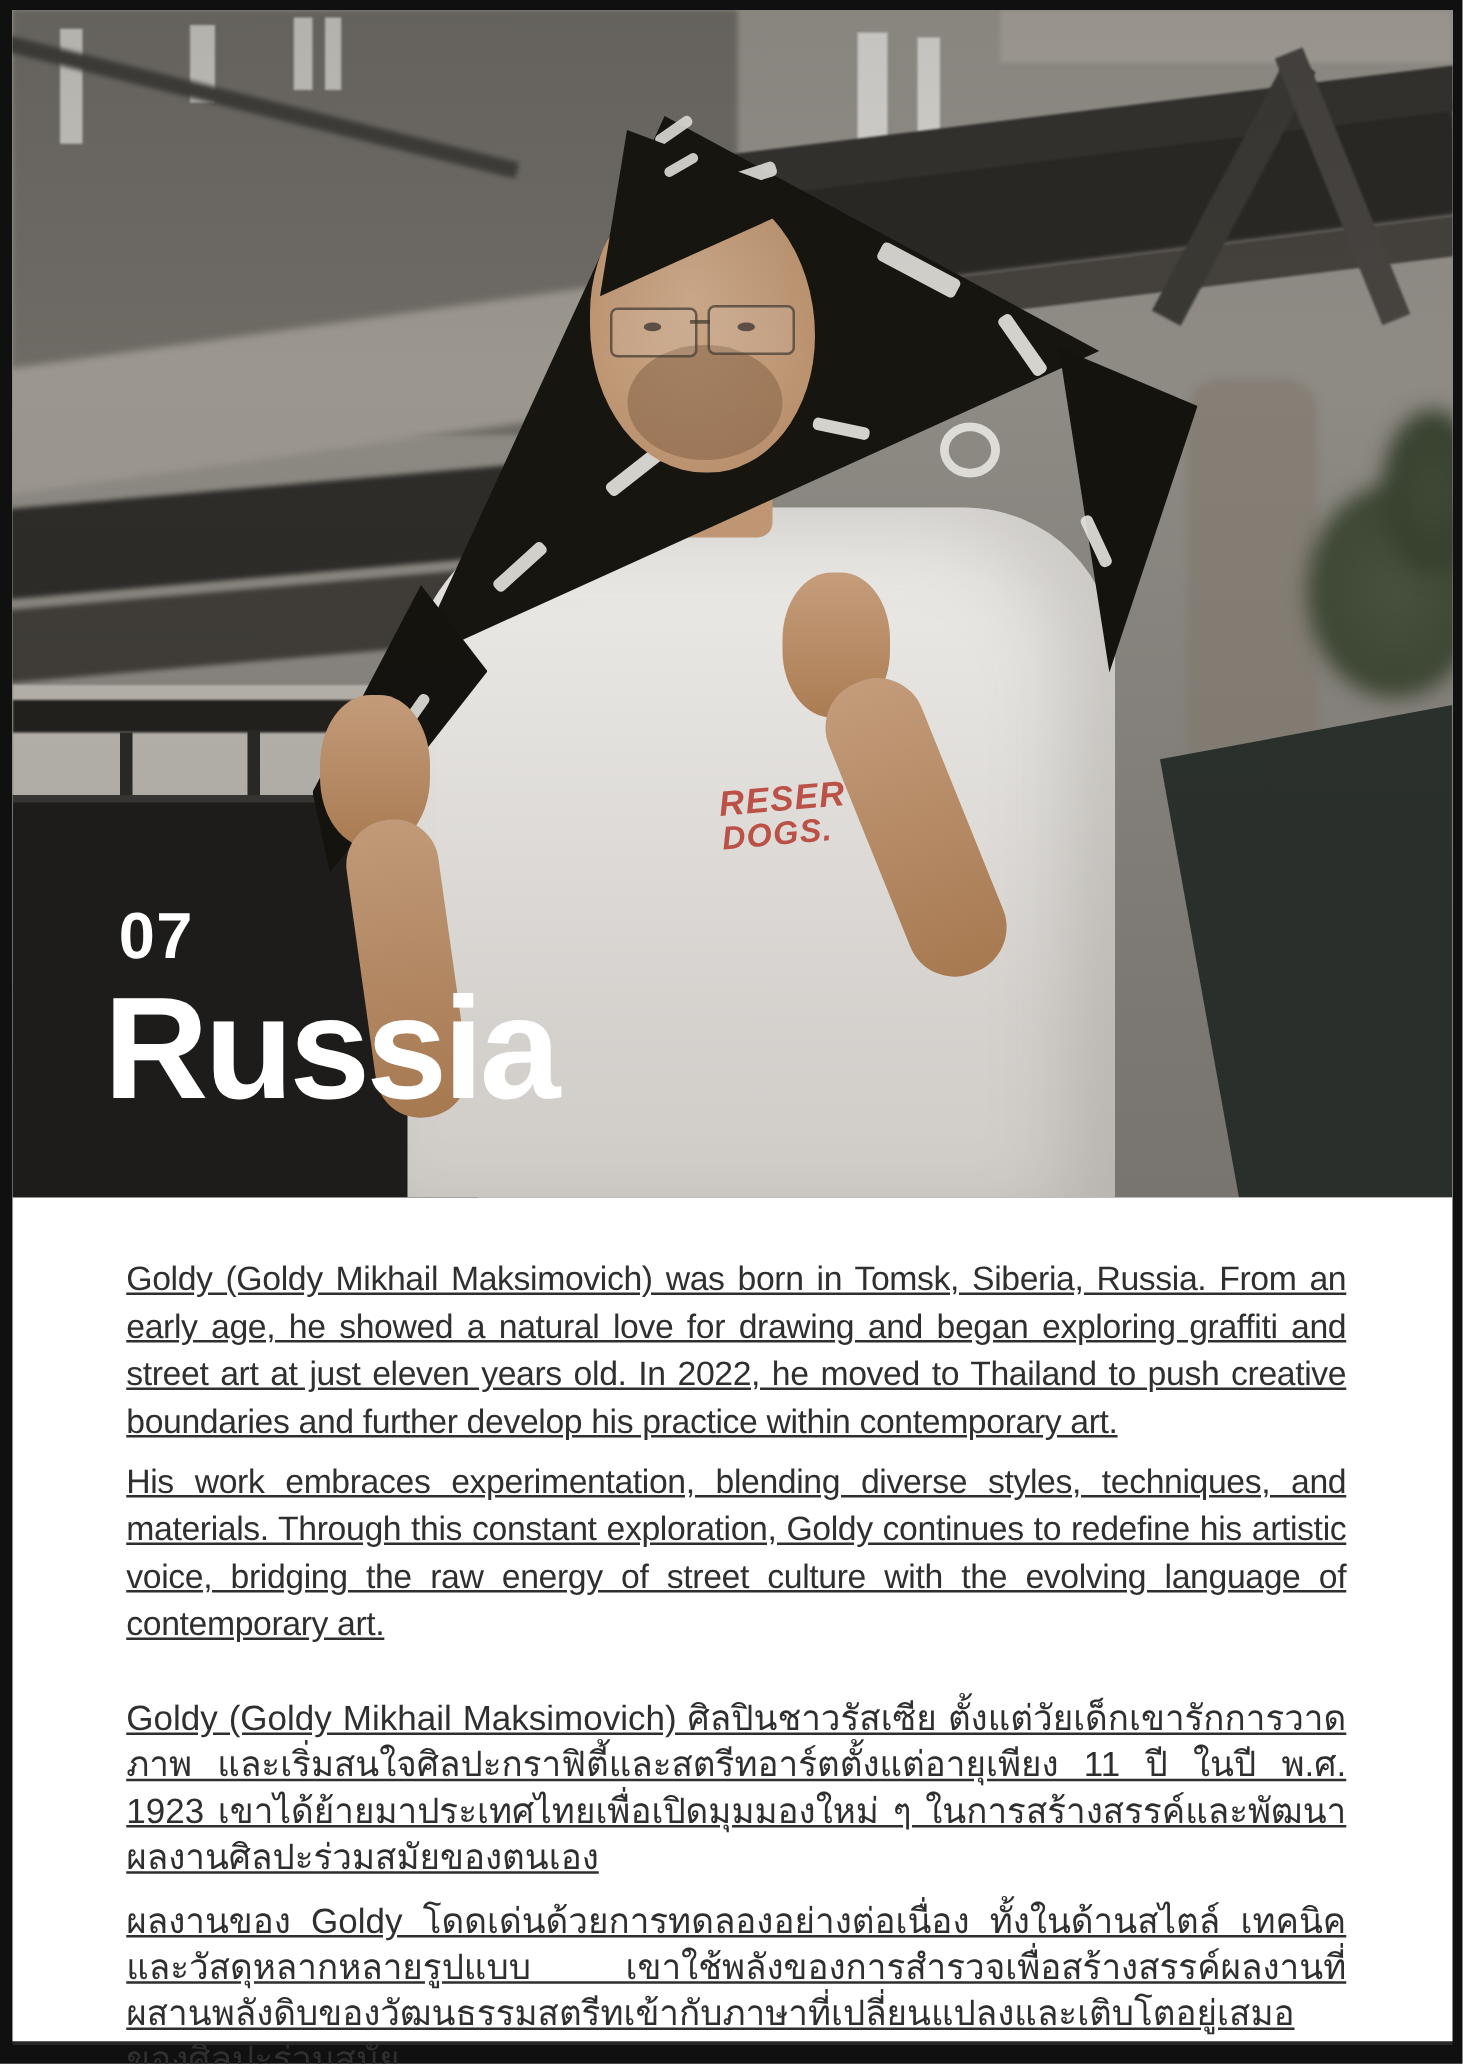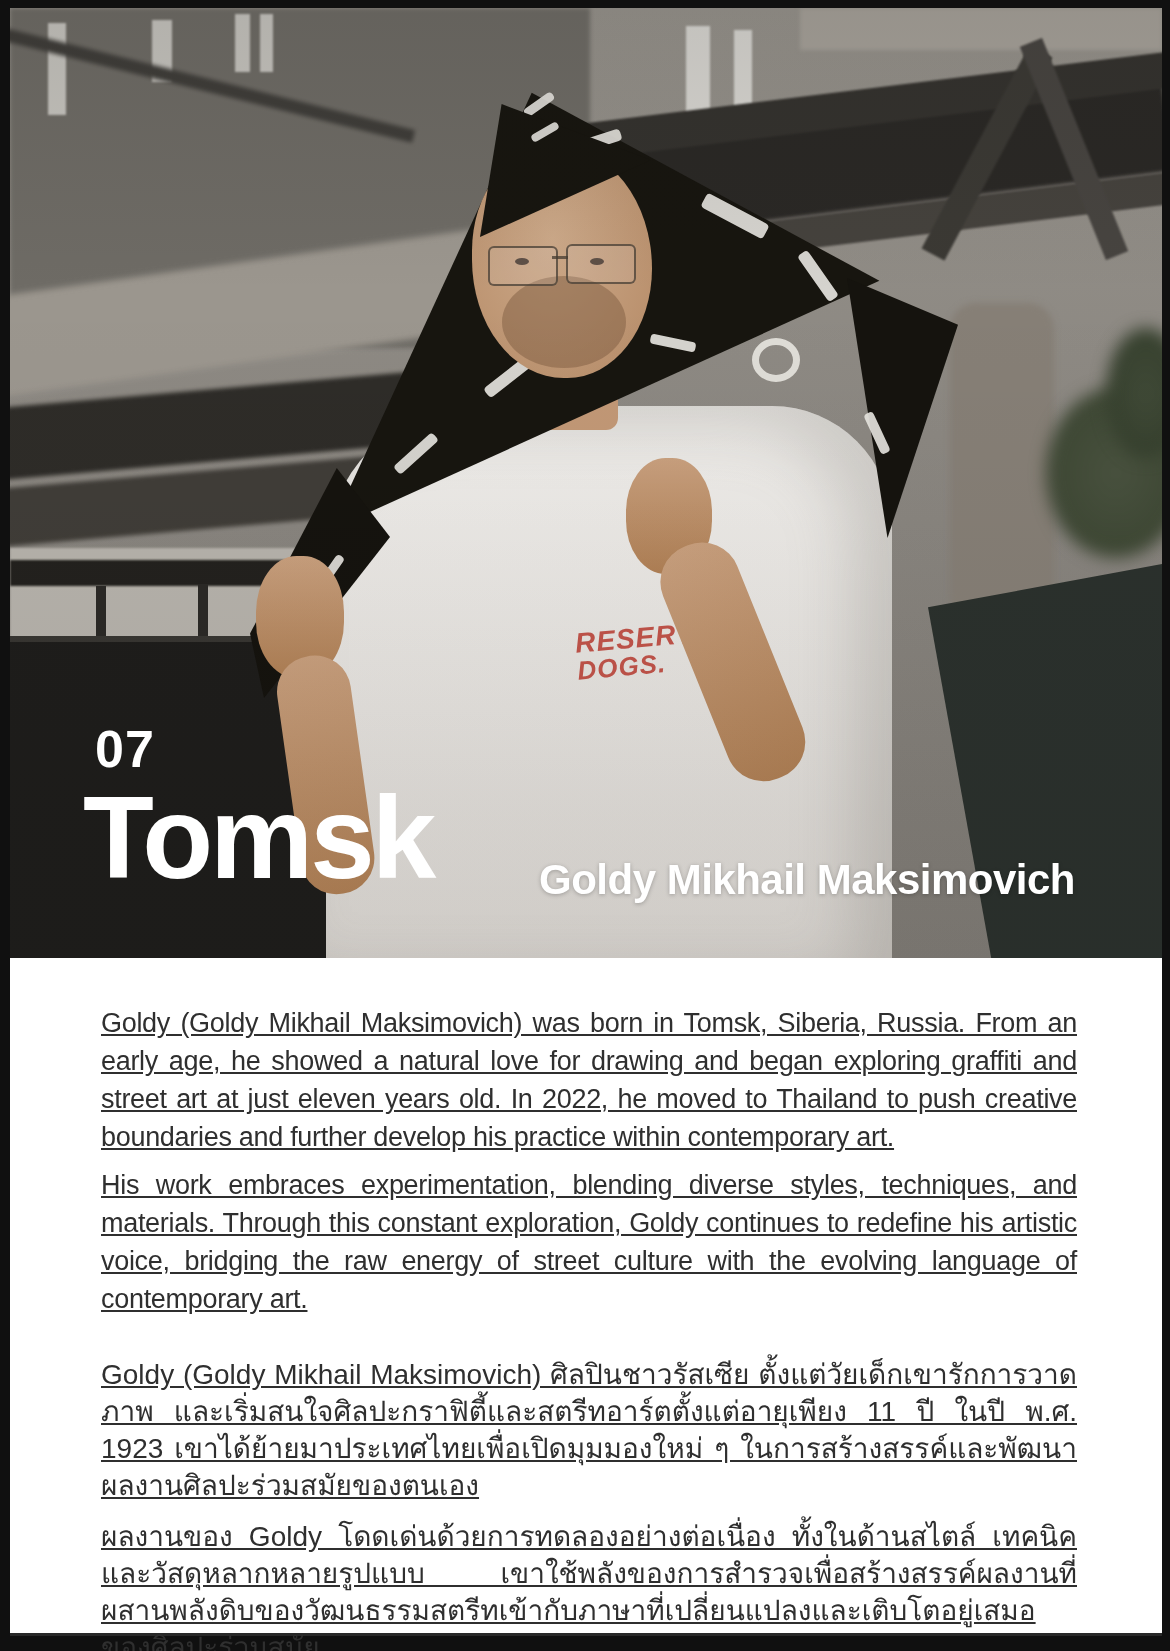--- a/index.html
+++ b/index.html
@@ -180,22 +180,21 @@
       <span class="l1">RESERVOIR</span>
       <span class="l2">DOGS.</span>
     </div>
     <div class="ph skin fist-left"></div>
     <div class="ph skin forearm-left"></div>
     <div class="ph skin fist-right"></div>
     <div class="ph skin forearm-right"></div>
     <div class="ph tone"></div>
 
     <div class="ph badge">07</div>
-    <div class="ph title">Tomsk</div>
-    <div class="ph subtitle">Goldy Mikhail Maksimovich</div>
+    <div class="ph title">Russia</div>
   </div>
 
   <div class="content">
     <p class="en">Goldy (Goldy Mikhail Maksimovich) was born in Tomsk, Siberia, Russia. From an early age, he showed a natural love for drawing and began exploring graffiti and street art at just eleven years old. In 2022, he moved to Thailand to push creative boundaries and further develop his practice within contemporary art.</p>
     <p class="en">His work embraces experimentation, blending diverse styles, techniques, and materials. Through this constant exploration, Goldy continues to redefine his artistic voice, bridging the raw energy of street culture with the evolving language of contemporary art.</p>
     <p class="th first">Goldy (Goldy Mikhail Maksimovich) ศิลปินชาวรัสเซีย ตั้งแต่วัยเด็กเขารักการวาดภาพ และเริ่มสนใจศิลปะกราฟิตี้และสตรีทอาร์ตตั้งแต่อายุเพียง 11 ปี ในปี พ.ศ. 1923 เขาได้ย้ายมาประเทศไทยเพื่อเปิดมุมมองใหม่ ๆ ในการสร้างสรรค์และพัฒนาผลงานศิลปะร่วมสมัยของตนเอง</p>
     <p class="th">ผลงานของ Goldy โดดเด่นด้วยการทดลองอย่างต่อเนื่อง ทั้งในด้านสไตล์ เทคนิค และวัสดุหลากหลายรูปแบบ เขาใช้พลังของการสำรวจเพื่อสร้างสรรค์ผลงานที่ผสานพลังดิบของวัฒนธรรมสตรีทเข้ากับภาษาที่เปลี่ยนแปลงและเติบโตอยู่เสมอของศิลปะร่วมสมัย</p>
   </div>
 
 </div>

